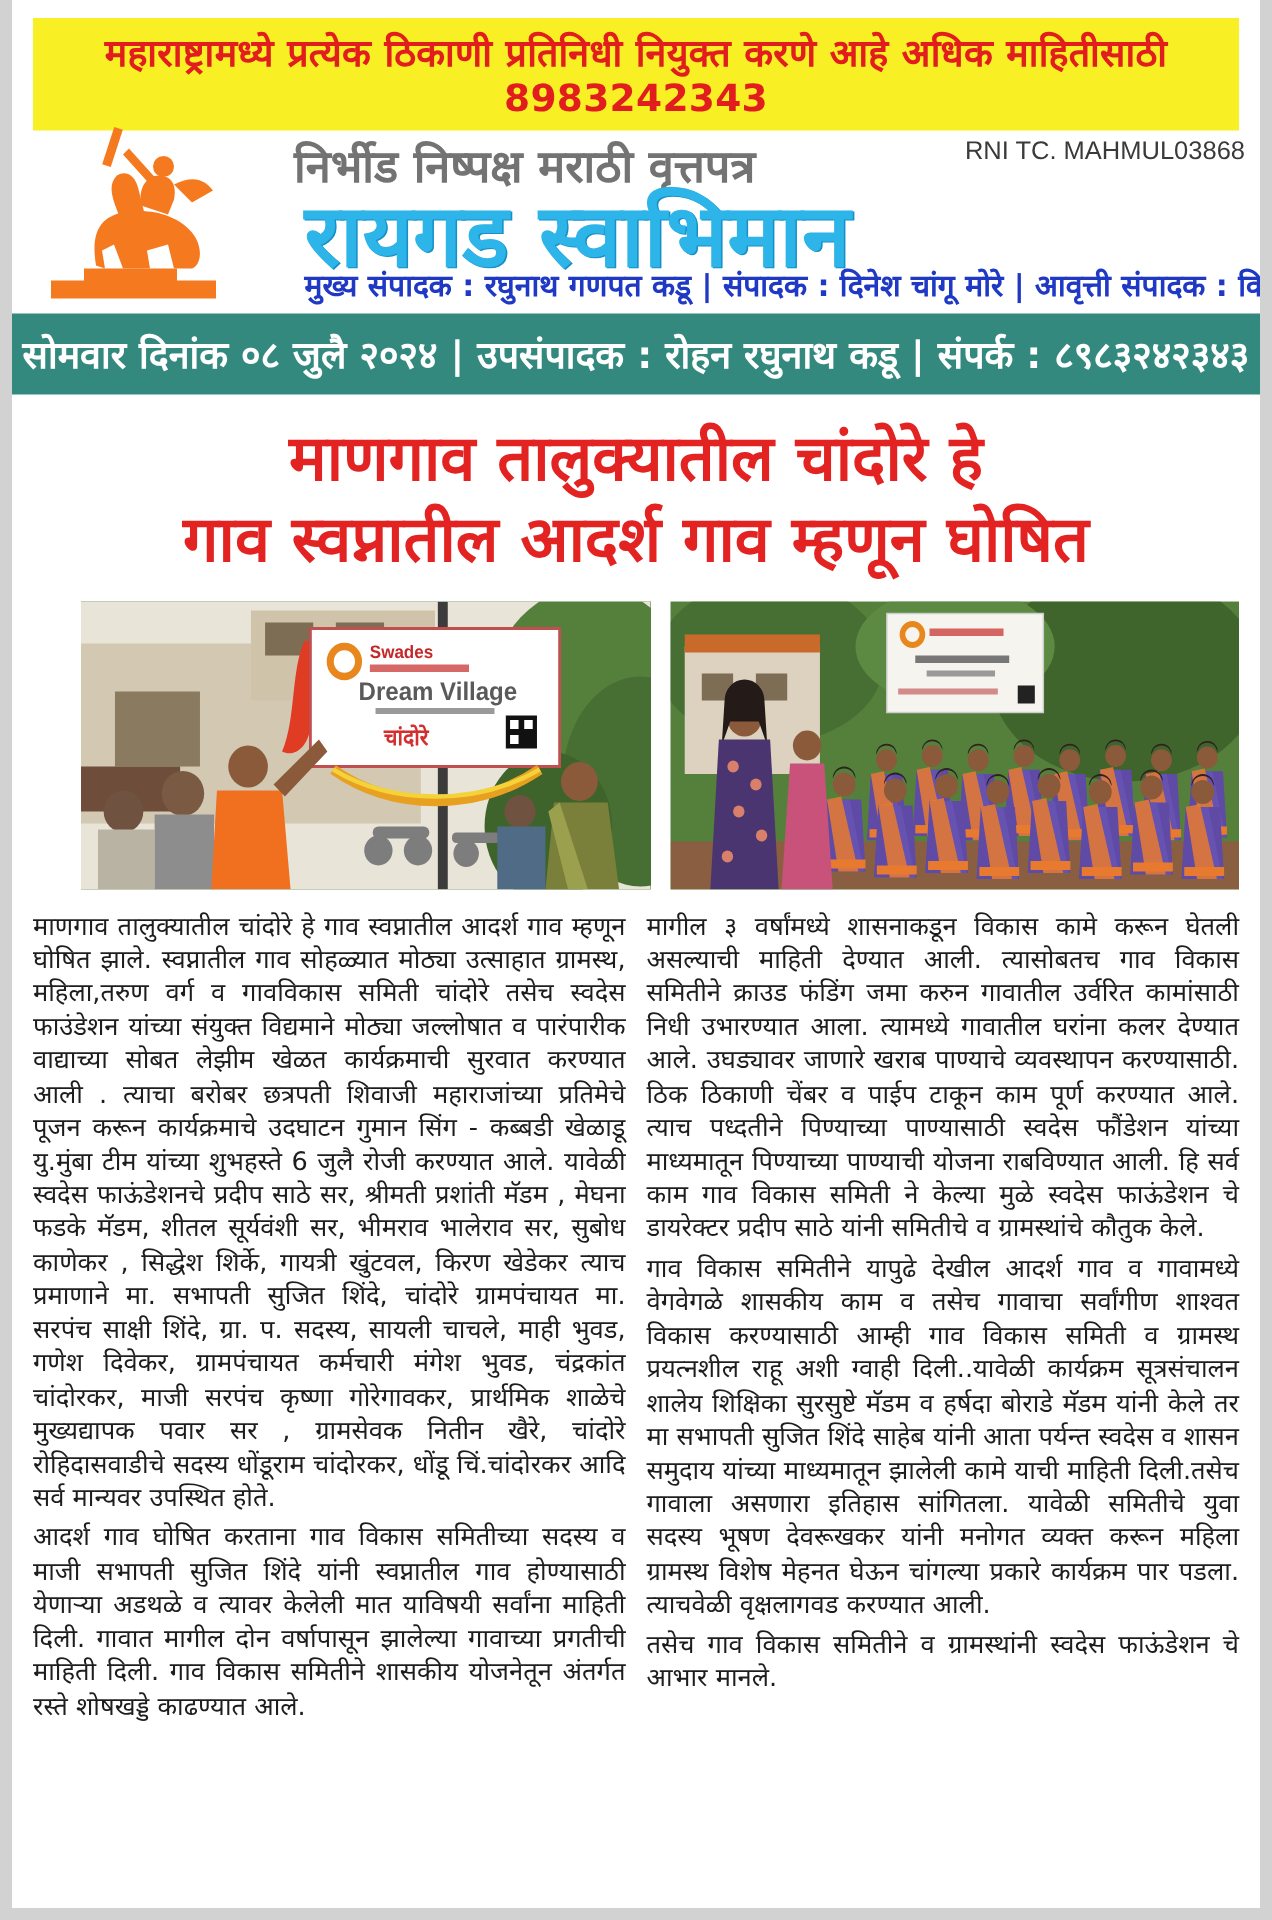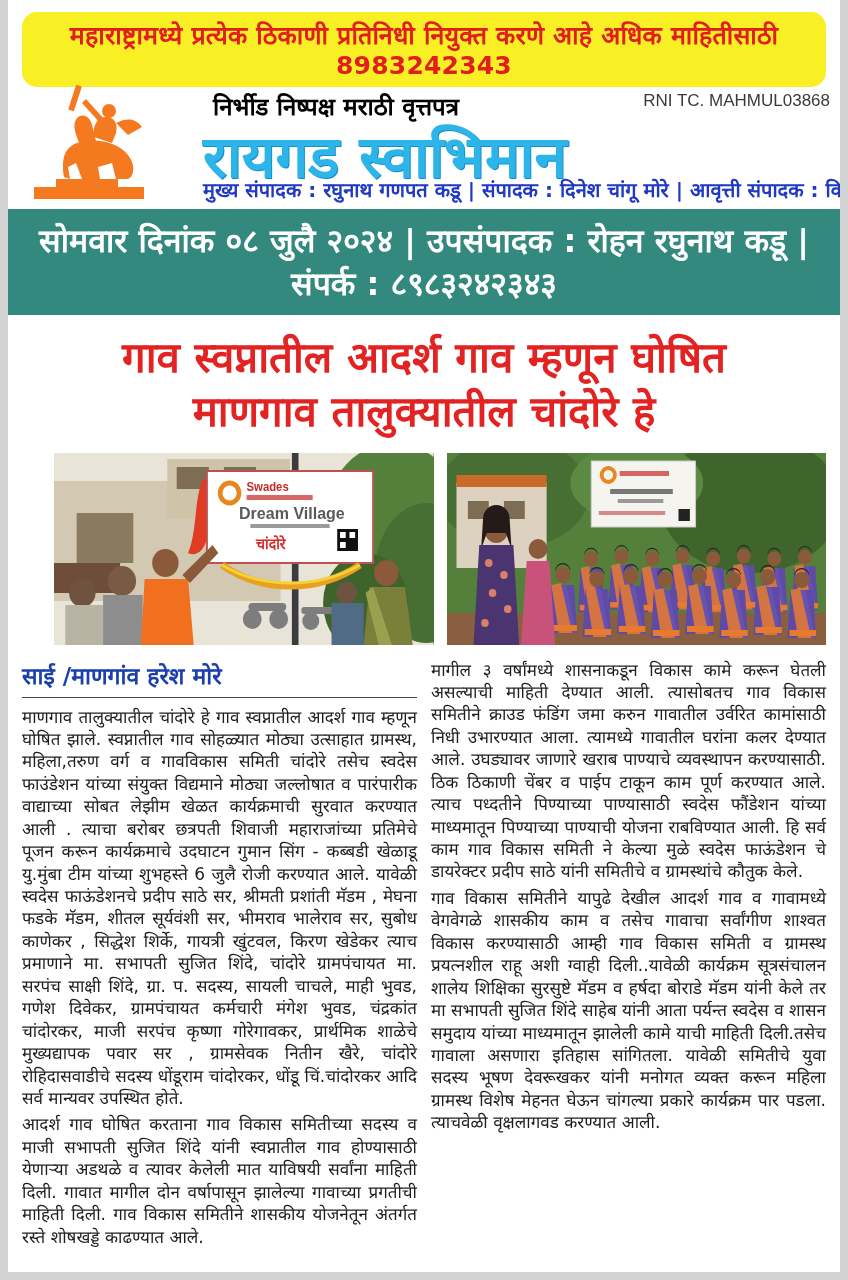--- a/index.html
+++ b/index.html
@@ -13,28 +13,27 @@
   
   .topbar{
     margin:12px 14px 0 14px;
     background:#f8ef25;
     color:#e11d1d;
     font-weight:bold;
     font-size:25px;
     text-align:center;
     padding:5px 4px 7px 4px;
     letter-spacing:0.2px;
-    border-radius:15px;
   }
   
   .masthead{position:relative;height:112px;}
   .logo{position:absolute;left:8px;top:-4px;width:185px;height:118px;}
   .tagline{
-    position:absolute;left:205px;top:2px;
-    color:#000000;font-weight:bold;font-size:24px;
+    position:absolute;left:188px;top:2px;
+    color:#737373;font-weight:bold;font-size:30px;
   }
   .rni{
     position:absolute;right:10px;top:4px;
     color:#3a3a3a;font-weight:normal;font-size:17px;
     font-family:"Liberation Sans",sans-serif;
   }
   .paper-title{
     position:absolute;left:195px;right:0;top:28px;
     text-align:left;
     color:#2db4e9;
@@ -48,21 +47,21 @@
     text-align:center;
     color:#1f39c4;font-weight:bold;font-size:20px;
     white-space:nowrap;
   }
   
   .dateline{
     margin:10px 0 0 0;
     background:#34897f;
     color:#ffffff;
     font-weight:bold;
-    font-size:32px;
+    font-size:25px;
     text-align:center;
     padding:9px 4px 11px 4px;
   }
   
   .headline{
     margin-top:16px;
     text-align:center;
     color:#e32222;
     font-weight:bold;
     font-size:42px;
@@ -130,22 +129,22 @@
     <div class="rni">RNI TC. MAHMUL03868</div>
     <div class="paper-title">रायगड स्वाभिमान</div>
     <div class="editors">मुख्य संपादक : रघुनाथ गणपत कडू | संपादक : दिनेश चांगू मोरे | आवृत्ती संपादक : किरण लक्ष्मण मोरे</div>
   </div>
 
   <div class="dateline">
     <span>सोमवार दिनांक ०८ जुलै २०२४ | उपसंपादक : रोहन रघुनाथ कडू | संपर्क : ८९८३२४२३४३</span>
   </div>
 
   <div class="headline">
+    <div>माणगाव तालुक्यातील चांदोरे हे</div>
     <div>गाव स्वप्नातील आदर्श गाव म्हणून घोषित</div>
-    <div>माणगाव तालुक्यातील चांदोरे हे</div>
   </div>
 
   <div class="photo-row">
 
     <div class="photo">
       <svg viewBox="0 0 402 192" preserveAspectRatio="none">
 
         <rect x="0" y="0" width="402" height="192" fill="#e9e4d8"></rect>
         <rect x="0" y="28" width="240" height="120" fill="#d3c8b2"></rect>
         <rect x="120" y="6" width="130" height="60" fill="#cfc3aa"></rect>
@@ -287,23 +286,23 @@
         <g>
           <circle cx="96" cy="96" r="10" fill="#8a5a3a"></circle>
           <path d="M84 108 L108 108 L114 192 L78 192 Z" fill="#c8527a"></path>
         </g>
       </svg>
     </div>
   </div>
 
   <div class="article">
     <div class="col">
-      <div class="byline">साई /माणगांव हरेश मोरे</div>
       <p class="para">माणगाव तालुक्यातील चांदोरे हे गाव स्वप्नातील आदर्श गाव म्हणून घोषित झाले. स्वप्नातील गाव सोहळ्यात मोठ्या उत्साहात ग्रामस्थ, महिला,तरुण वर्ग व गावविकास समिती चांदोरे तसेच स्वदेस फाउंडेशन यांच्या संयुक्त विद्यमाने मोठ्या जल्लोषात व पारंपारीक वाद्याच्या सोबत लेझीम खेळत कार्यक्रमाची सुरवात करण्यात आली . त्याचा बरोबर छत्रपती शिवाजी महाराजांच्या प्रतिमेचे पूजन करून कार्यक्रमाचे उदघाटन गुमान सिंग - कब्बडी खेळाडू यु.मुंबा टीम यांच्या शुभहस्ते 6 जुलै रोजी करण्यात आले. यावेळी स्वदेस फाऊंडेशनचे प्रदीप साठे सर, श्रीमती प्रशांती मॅडम , मेघना फडके मॅडम, शीतल सूर्यवंशी सर, भीमराव भालेराव सर, सुबोध काणेकर , सिद्धेश शिर्के, गायत्री खुंटवल, किरण खेडेकर त्याच प्रमाणाने मा. सभापती सुजित शिंदे, चांदोरे ग्रामपंचायत मा. सरपंच साक्षी शिंदे, ग्रा. प. सदस्य, सायली चाचले, माही भुवड, गणेश दिवेकर, ग्रामपंचायत कर्मचारी मंगेश भुवड, चंद्रकांत चांदोरकर, माजी सरपंच कृष्णा गोरेगावकर, प्रार्थमिक शाळेचे मुख्यद्यापक पवार सर , ग्रामसेवक नितीन खैरे, चांदोरे रोहिदासवाडीचे सदस्य धोंडूराम चांदोरकर, धोंडू चिं.चांदोरकर आदि सर्व मान्यवर उपस्थित होते.</p>
       <p class="para">आदर्श गाव घोषित करताना गाव विकास समितीच्या सदस्य व माजी सभापती सुजित शिंदे यांनी स्वप्नातील गाव होण्यासाठी येणाऱ्या अडथळे व त्यावर केलेली मात याविषयी सर्वांना माहिती दिली. गावात मागील दोन वर्षापासून झालेल्या गावाच्या प्रगतीची माहिती दिली. गाव विकास समितीने शासकीय योजनेतून अंतर्गत रस्ते शोषखड्डे काढण्यात आले.</p>
     </div>
     <div class="col">
       <p class="para">मागील ३ वर्षांमध्ये शासनाकडून विकास कामे करून घेतली असल्याची माहिती देण्यात आली. त्यासोबतच गाव विकास समितीने क्राउड फंडिंग जमा करुन गावातील उर्वरित कामांसाठी निधी उभारण्यात आला. त्यामध्ये गावातील घरांना कलर देण्यात आले. उघड्यावर जाणारे खराब पाण्याचे व्यवस्थापन करण्यासाठी. ठिक ठिकाणी चेंबर व पाईप टाकून काम पूर्ण करण्यात आले. त्याच पध्दतीने पिण्याच्या पाण्यासाठी स्वदेस फौंडेशन यांच्या माध्यमातून पिण्याच्या पाण्याची योजना राबविण्यात आली. हि सर्व काम गाव विकास समिती ने केल्या मुळे स्वदेस फाऊंडेशन चे डायरेक्टर प्रदीप साठे यांनी समितीचे व ग्रामस्थांचे कौतुक केले.</p>
       <p class="para">गाव विकास समितीने यापुढे देखील आदर्श गाव व गावामध्ये वेगवेगळे शासकीय काम व तसेच गावाचा सर्वांगीण शाश्वत विकास करण्यासाठी आम्ही गाव विकास समिती व ग्रामस्थ प्रयत्नशील राहू अशी ग्वाही दिली..यावेळी कार्यक्रम सूत्रसंचालन शालेय शिक्षिका सुरसुष्टे मॅडम व हर्षदा बोराडे मॅडम यांनी केले तर मा सभापती सुजित शिंदे साहेब यांनी आता पर्यन्त स्वदेस व शासन समुदाय यांच्या माध्यमातून झालेली कामे याची माहिती दिली.तसेच गावाला असणारा इतिहास सांगितला. यावेळी समितीचे युवा सदस्य भूषण देवरूखकर यांनी मनोगत व्यक्त करून महिला ग्रामस्थ विशेष मेहनत घेऊन चांगल्या प्रकारे कार्यक्रम पार पडला. त्याचवेळी वृक्षलागवड करण्यात आली.</p>
+      <p class="para">तसेच गाव विकास समितीने व ग्रामस्थांनी स्वदेस फाऊंडेशन चे आभार मानले.</p>
     </div>
   </div>
 
 </div>
 
 </body></html>

